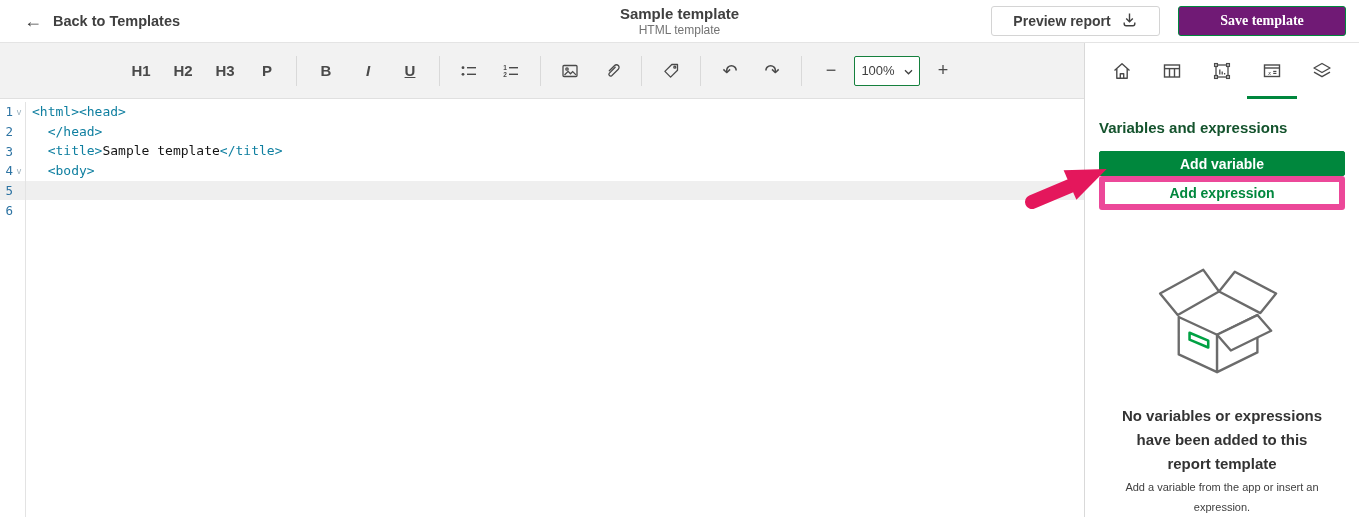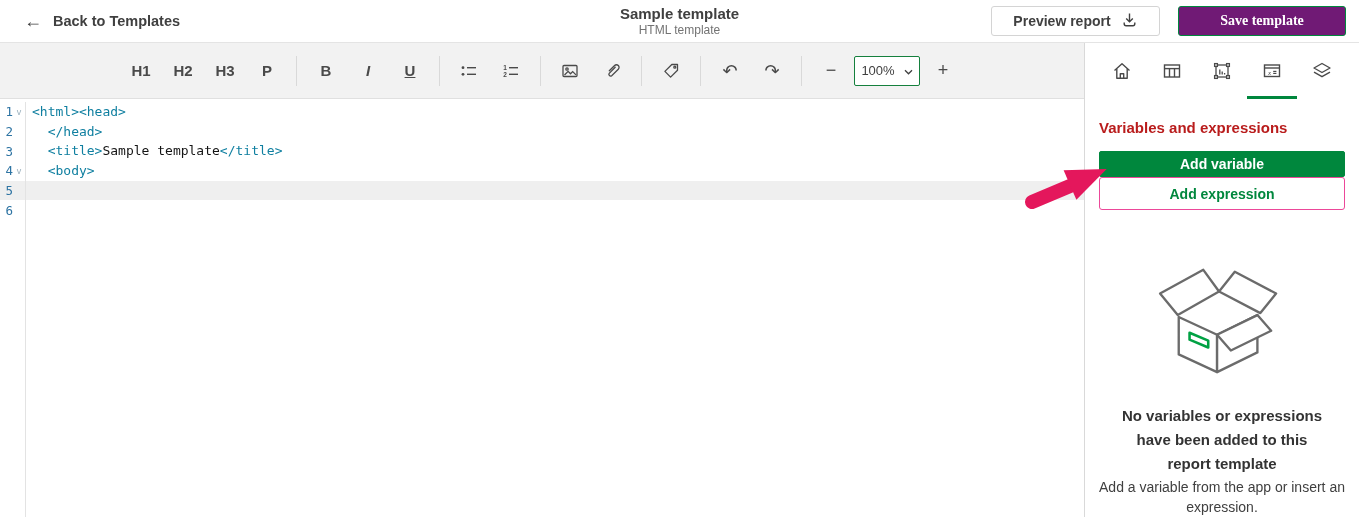--- a/index.html
+++ b/index.html
@@ -40,27 +40,27 @@
   .code { flex:1; }
   .c-line { height:19.7px; line-height:19.7px; white-space:pre; padding-left:6px; }
   .g-line.active, .c-line.active { background:#efefef; }
   .tok-tag { color:#0f7fa0; }
   .tok-plain { color:#141414; }
   
   .sidebar { flex:1; border-left:1px solid #d9d9d9; display:flex; flex-direction:column; background:#fff; }
   .tabs { height:56px; display:flex; justify-content:space-between; padding:0 12px; flex-shrink:0; }
   .tab { width:50px; display:flex; align-items:center; justify-content:center; cursor:pointer; border-bottom:3px solid transparent; padding-top:3px; }
   .tab.active { border-bottom-color:#00873d; }
-  .sb-heading { font-size:15px; font-weight:bold; color:#b91c1c; margin:20px 14px 0; }
+  .sb-heading { font-size:15px; font-weight:bold; color:#14532d; margin:20px 14px 0; }
   .block-btn { margin:0 14px; display:block; }
   .add-variable { margin-top:15px; height:31px; border-radius:2px; background:#00873d; border:1px solid #00873d; color:#fff; font-family:inherit; font-size:14px; font-weight:bold; cursor:pointer; }
-  .add-expression { height:39px; border-radius:3px; background:#fff; border:1px solid #ec4899; color:#00873d; font-family:inherit; font-size:14px; font-weight:bold; cursor:pointer; }
+  .add-expression { height:39px; border-radius:3px; background:#fff; border:6px solid #ec4899; color:#00873d; font-family:inherit; font-size:14px; font-weight:bold; cursor:pointer; }
   .empty-box { margin:50px auto 0; width:148px; }
   .empty-title { margin:22px 28px 0; text-align:center; font-size:15px; font-weight:bold; line-height:24px; color:#333; }
-  .empty-desc { margin:1px 12px 0; text-align:center; font-size:14px; line-height:20px; color:#404040; }
+  .empty-desc { margin:1px 12px 0; text-align:center; font-size:11px; line-height:20px; color:#404040; }
   
   .annot-arrow { position:absolute; left:1012px; top:150px; width:110px; height:62px; pointer-events:none; z-index:10; }
 </style>
 </head>
 <body>
 
 <div class="app">
 
   <header>
     <div class="back">

